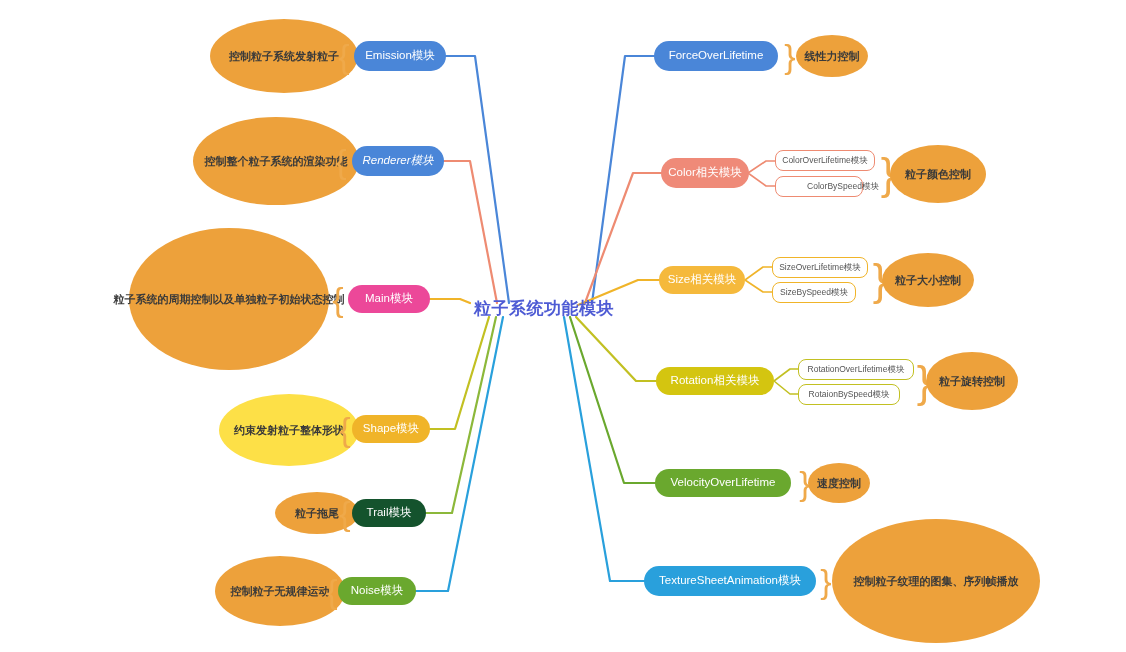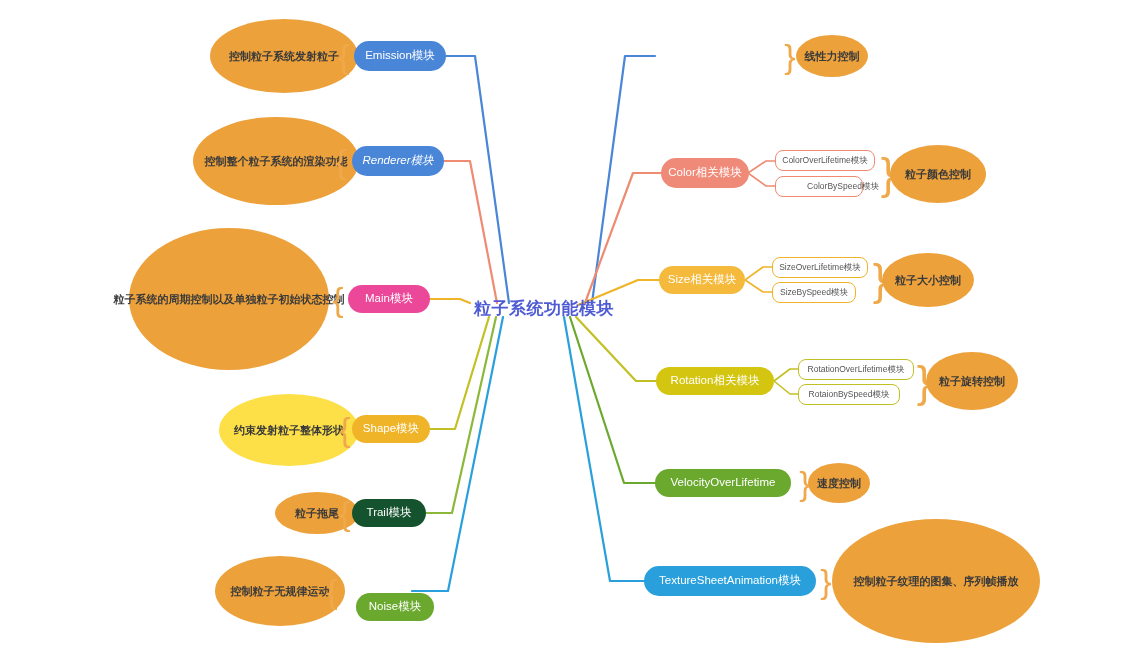--- a/index.html
+++ b/index.html
@@ -160,28 +160,31 @@
   </div>
 
   <div class="node pill" style="left:352px; top:415px; width:78px; height:28px; background:#f0b429; font-size:11.5px;">
     <span>Shape模块</span>
   </div>
 
   <div class="node pill" style="left:352px; top:499px; width:74px; height:28px; background:#14532d; font-size:11.5px;">
     <span>Trail模块</span>
   </div>
 
-  <div class="node pill" style="left:356px; top:577px; width:78px; height:28px; background:#6aa82e; font-size:11.5px;margin-top:16px;">
+  <div class="node pill" style="left:338px; top:577px; width:78px; height:28px; background:#6aa82e; font-size:11.5px;">
     <span>Noise模块</span>
   </div>
 
   <div class="center-node" style="left:468px; top:293px; width:152px; height:30px; font-size:17px;">
     <span>粒子系统功能模块</span>
   </div>
 
+  <div class="node pill" style="left:654px; top:41px; width:124px; height:30px; background:#4a86d8; font-size:11.5px;">
+    <span>ForceOverLifetime</span>
+  </div>
 
   <div class="node pill" style="left:661px; top:158px; width:88px; height:30px; background:#ef8a78; font-size:11.5px;">
     <span>Color相关模块</span>
   </div>
 
   <div class="node pill" style="left:659px; top:266px; width:86px; height:28px; background:#f5b93c; font-size:11.5px;">
     <span>Size相关模块</span>
   </div>
 
   <div class="node pill" style="left:656px; top:367px; width:118px; height:28px; background:#d4c510; font-size:11.5px;">

